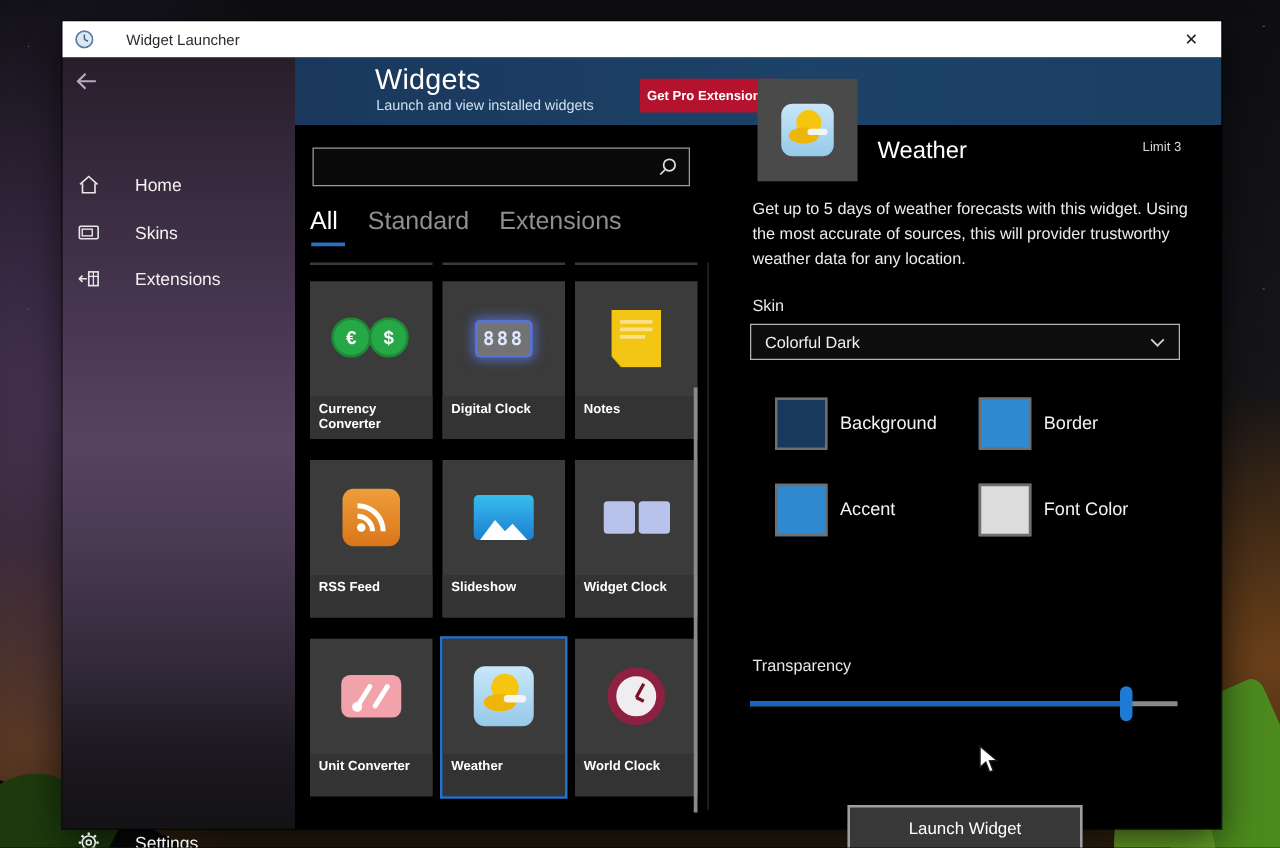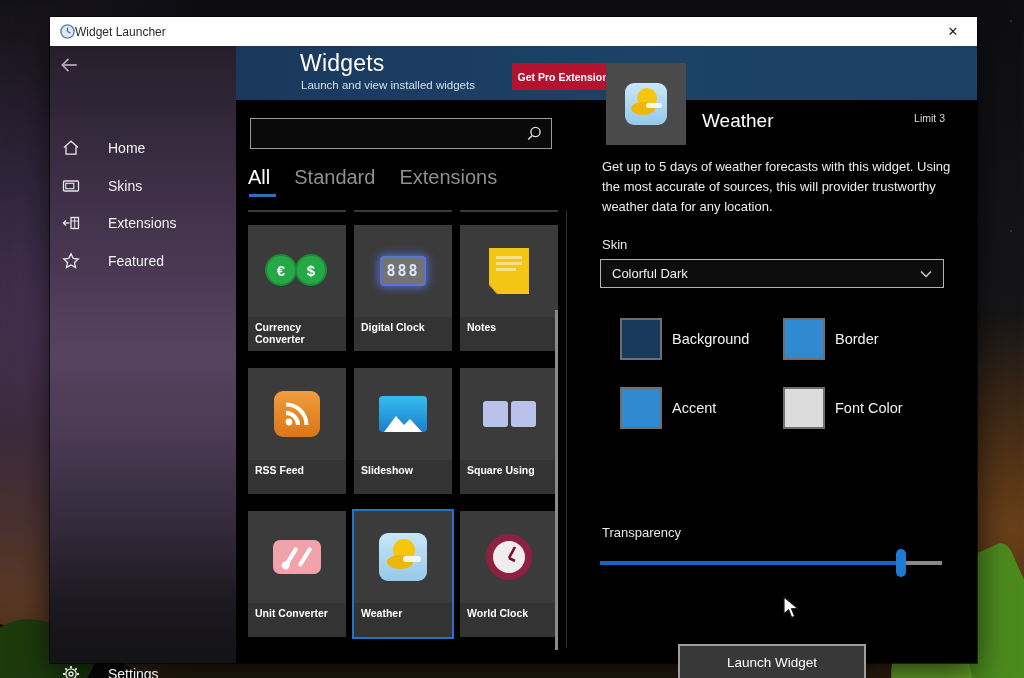--- a/index.html
+++ b/index.html
@@ -29,21 +29,21 @@
   .leaf-r1 { right:-18px; bottom:-30px; width:120px; height:150px; background:#4c8a1e; transform:rotate(-24deg); }
   .leaf-r2 { right:-40px; bottom:-70px; width:110px; height:140px; background:#386c12; transform:rotate(-40deg); }
   .leaf-r3 { right:52px; bottom:-58px; width:80px; height:110px; background:#69a42a; transform:rotate(-12deg); }
   .leaf-l1 { left:-30px; bottom:-60px; width:110px; height:120px; background:#1d3a0d; transform:rotate(28deg); }
 
   
   .window { position:absolute; left:50px; top:17px; width:927px; height:646px;
     background:#000; box-shadow:0 10px 30px rgba(0,0,0,.65), 0 0 0 1px rgba(0,0,0,.6); }
   .titlebar { position:absolute; left:0; top:0; width:927px; height:29px; background:#ffffff;
     display:flex; align-items:center; padding:0 10px; }
-  .titlebar .app-title { font-size:12px; color:#2b2b2b; margin-left:0; }
+  .titlebar .app-title { font-size:12px; color:#2b2b2b; margin-left:26px; }
   .close-btn { margin-left:auto; font-size:13px; color:#222; width:28px; text-align:center; cursor:default; }
 
   
   .band { position:absolute; left:186px; top:29px; width:741px; height:54px;
     background:linear-gradient(90deg,#19385c 0%, #1d4267 55%, #1c3f64 100%); }
   .band-title { position:absolute; left:64px; top:4px; font-size:23px; font-weight:500; color:#fff; letter-spacing:.2px; }
   .band-sub { position:absolute; left:65px; top:33px; font-size:11.5px; color:#cfe0ef; }
   .pro-btn { position:absolute; left:276px; top:17px; width:108px; height:27px; background:#b5122f;
     color:#fff; font-size:10.5px; font-weight:700; display:flex; align-items:center; justify-content:center; border:none; }
 
@@ -187,28 +187,20 @@
       <span class="nav-icon">
         <svg width="18" height="18" viewBox="0 0 18 18" fill="none" stroke="currentColor" stroke-width="1.3">
             <path d="M7.5 9 H1.5"></path>
             <path d="M4 6.5 L1.5 9 L4 11.5"></path>
             <rect x="9" y="3.5" width="7.5" height="11"></rect>
             <path d="M9 7 H16.5 M12.7 3.5 V14.5" stroke-width="1"></path>
           </svg>
       </span>
       <span class="nav-label">Extensions</span>
     </div>
-    <div class="nav-item" style="top:198px;">
-      <span class="nav-icon">
-        <svg width="18" height="18" viewBox="0 0 18 18" fill="none" stroke="currentColor" stroke-width="1.3">
-            <path d="M9 1.8 L11.2 6.4 L16.2 7 L12.5 10.4 L13.5 15.4 L9 12.9 L4.5 15.4 L5.5 10.4 L1.8 7 L6.8 6.4 Z"></path>
-          </svg>
-      </span>
-      <span class="nav-label">Featured</span>
-    </div>
     <div class="nav-item" style="top:611px;">
       <span class="nav-icon">
         <svg width="18" height="18" viewBox="0 0 18 18" fill="none" stroke="currentColor" stroke-width="1.3">
             <circle cx="9" cy="9" r="5.2"></circle>
             <circle cx="9" cy="9" r="2"></circle>
             <g stroke-width="1.8">
               <line x1="9" y1="1" x2="9" y2="3"></line>
               <line x1="9" y1="15" x2="9" y2="17"></line>
               <line x1="1" y1="9" x2="3" y2="9"></line>
               <line x1="15" y1="9" x2="17" y2="9"></line>
@@ -298,21 +290,21 @@
       </div>
     <div class="card-label">Slideshow</div>
   </div>
   <div class="card col2 row1">
     <div class="icon-zone">
         <div class="g-sqclock">
           <i></i>
           <i></i>
         </div>
       </div>
-    <div class="card-label">Square Using</div>
+    <div class="card-label">Widget Clock</div>
   </div>
 
   <div class="card col0 row2">
     <div class="icon-zone">
         <div class="g-unit">
       <span class="stick s1"></span>
           <span class="stick s2"></span>
     </div>
       </div>
     <div class="card-label">Unit Converter</div>

